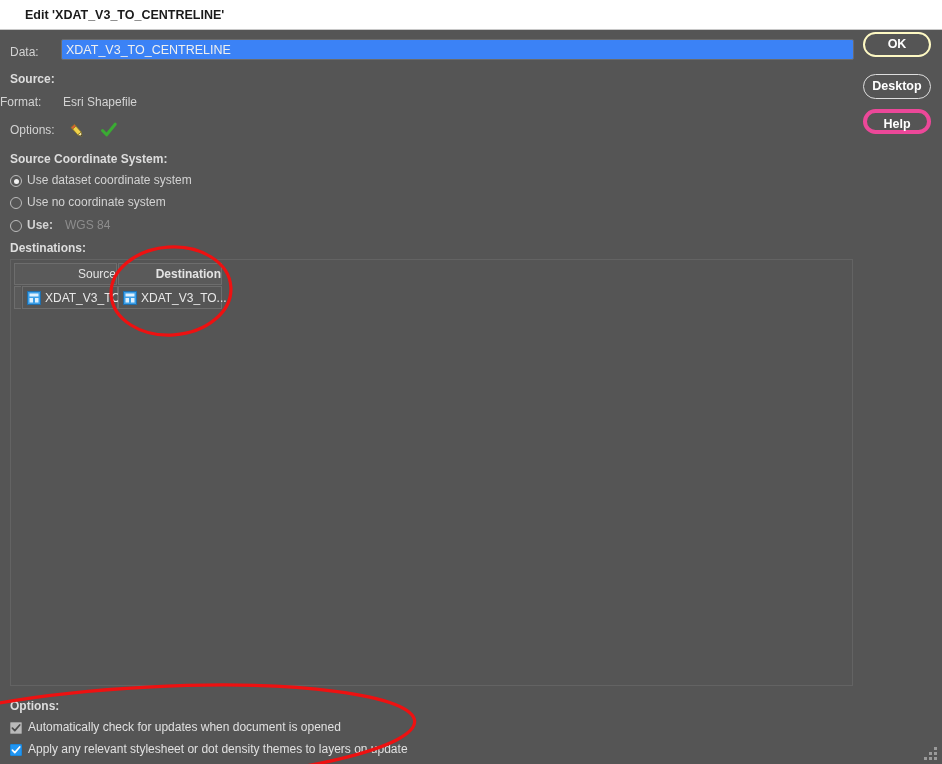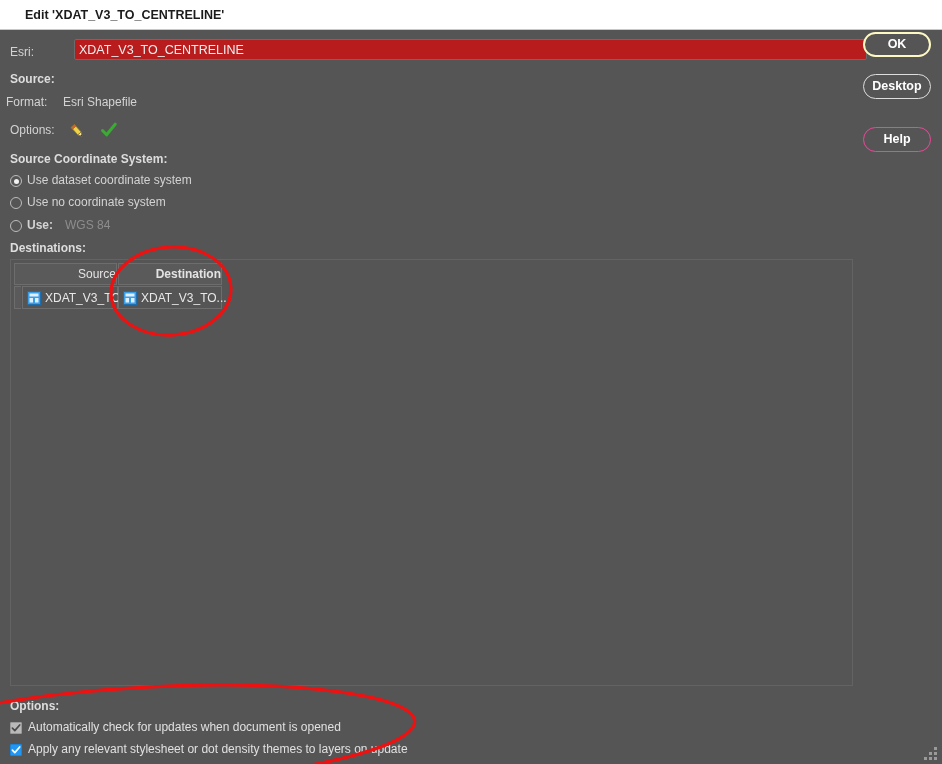--- a/index.html
+++ b/index.html
@@ -57,38 +57,38 @@
   }
   .lbl-bold {
     font-weight: bold;
     color: #dddddd;
   }
 
   
   #name-label { left: 10px; top: 15px; }
   #name-input {
     position: absolute;
-    left: 74px;
+    left: 61px;
     top: 9px;
     width: 793px;
     height: 21px;
-    background: #b91c1c;
+    background: #3b82f6;
     border: 1px solid #6b6b6b;
     border-radius: 2px;
     box-sizing: border-box;
     color: #efefef;
     font-family: "Liberation Sans", sans-serif;
     font-size: 12.5px;
     padding: 0 4px;
     outline: none;
   }
 
   
   #source-heading { left: 10px; top: 42px; }
-  #format-label  { left: 6px; top: 65px; }
+  #format-label  { left: 0; top: 65px; }
   #format-value  { left: 63px; top: 65px; }
   #dataset-label { left: 10px; top: 93px; }
 
   #pencil-icon {
     position: absolute;
     left: 68px;
     top: 92px;
     width: 18px;
     height: 18px;
   }
@@ -297,22 +297,22 @@
   #btn-ok {
     top: 2px;
     border: 2px solid #fef9c3;
     line-height: 21px;
   }
   #btn-cancel {
     top: 44px;
     border: 1px solid #dedede;
   }
   #btn-help {
-    top: 97px;
-    border: 1px solid #ec4899;
+    top: 79px;
+    border: 4px solid #ec4899;
   }
 
   
   #annot-layer {
     position: absolute;
     left: 0; top: 0;
     width: 942px;
     height: 764px;
     pointer-events: none;
   }
@@ -335,21 +335,21 @@
 </style>
 </head>
 <body>
 
 <div id="titlebar">
   <span class="title-text">Edit 'XDAT_V3_TO_CENTRELINE'</span>
 </div>
 
 <div id="dialog-body">
 
-  <span class="lbl" id="name-label">Esri:</span>
+  <span class="lbl" id="name-label">Data:</span>
   <input id="name-input" type="text" value="XDAT_V3_TO_CENTRELINE" style="">
 
   <span class="lbl lbl-bold" id="source-heading">Source:</span>
 
   <span class="lbl" id="format-label">Format:</span>
   <span class="lbl" id="format-value">Esri Shapefile</span>
 
   <span class="lbl" id="dataset-label">Options:</span>
 
   <span id="pencil-icon">

